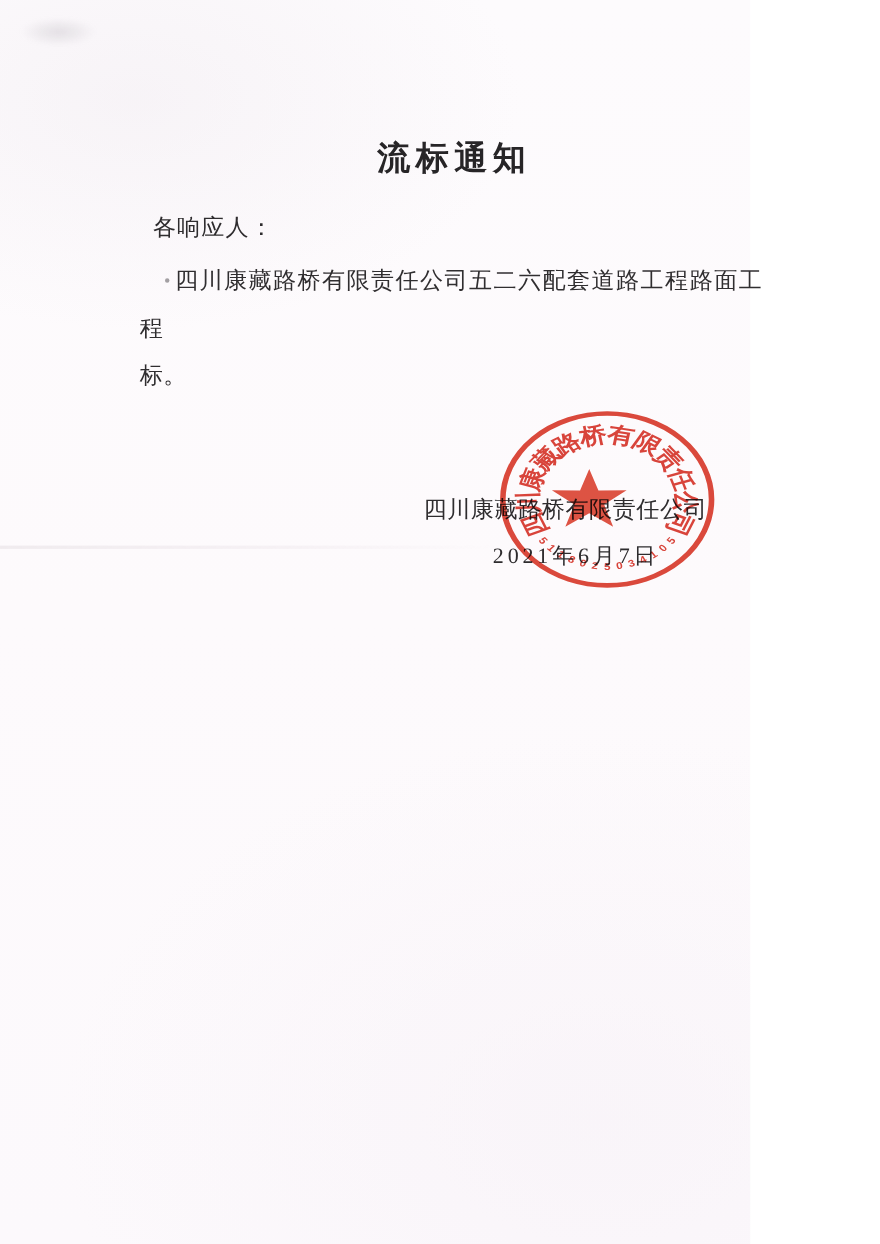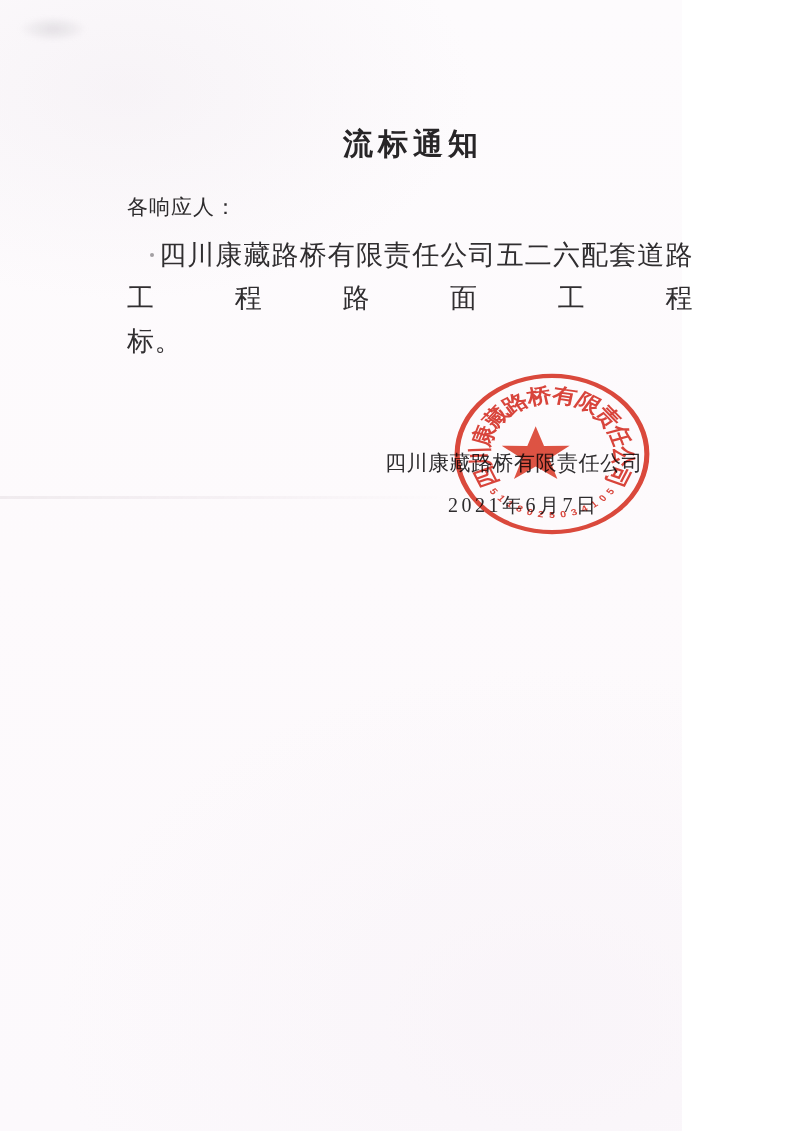--- a/index.html
+++ b/index.html
@@ -33,26 +33,26 @@
     position:absolute;left:150px;top:253px;width:4px;height:4px;border-radius:50%;
     background:rgba(90,85,90,.55);filter:blur(.4px);
   }
   .doc-title{
     position:absolute;left:0;top:104px;width:800px;
     text-align:center;transform:translateX(13px);
     font-family:"Liberation Sans","DejaVu Sans",sans-serif;
     font-weight:700;font-size:30px;letter-spacing:5px;color:#272527;
   }
   .salutation{
-    position:absolute;left:127px;top:193px;
+    position:absolute;left:139px;top:193px;
     font-size:21px;letter-spacing:1px;color:#2e2c2e;
   }
   .body-block{
     position:absolute;left:127px;top:234px;width:566px;
-    font-size:27px;line-height:43px;color:#302e30;
+    font-size:21px;line-height:43px;color:#302e30;
   }
   .body-line{width:566px;letter-spacing:.5px;}
   .body-line.justified{text-align:justify;text-align-last:justify;}
   .body-line.indented{text-indent:32px;}
   .signature-company{
     position:absolute;left:385px;top:449px;
     font-size:21px;letter-spacing:.5px;color:#2e2c2e;white-space:nowrap;
   }
   .signature-date{
     position:absolute;left:448px;top:492px;

